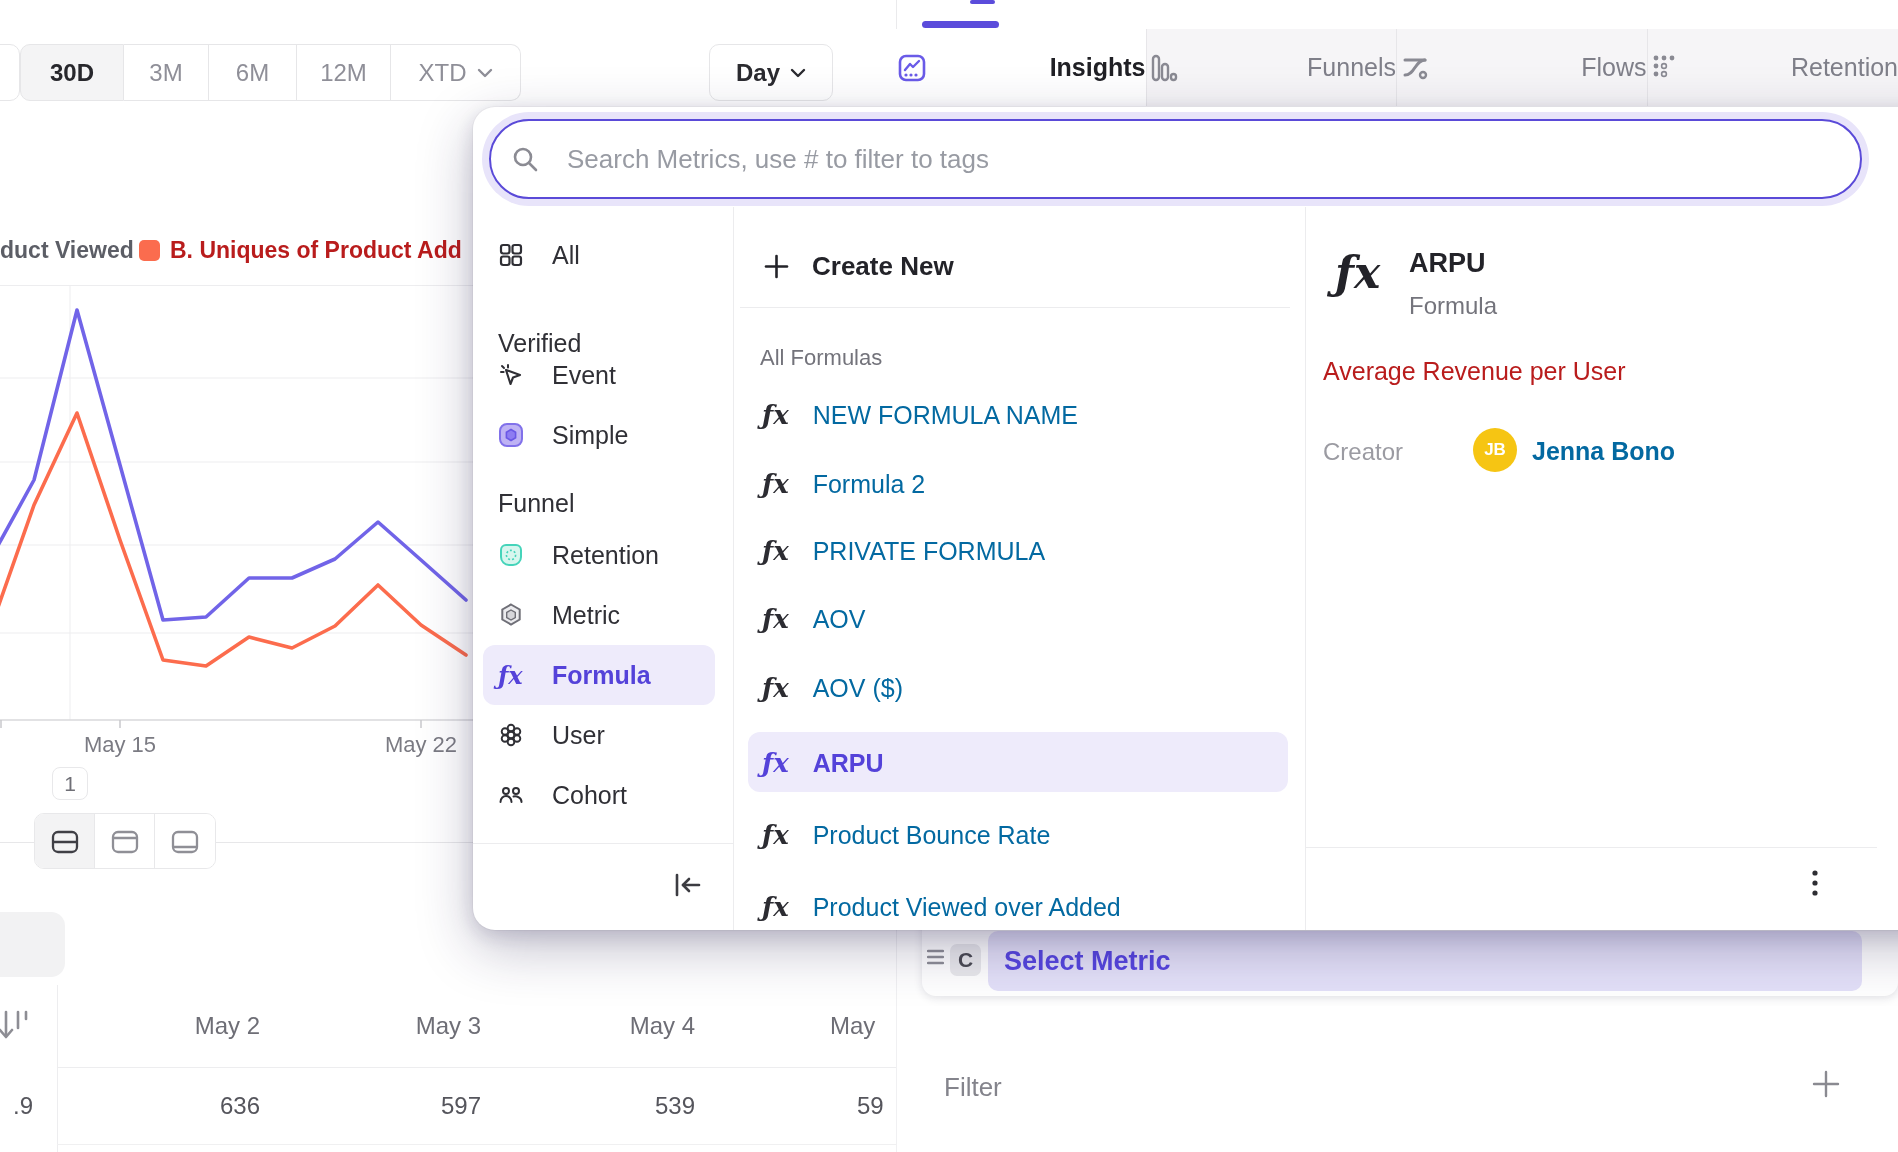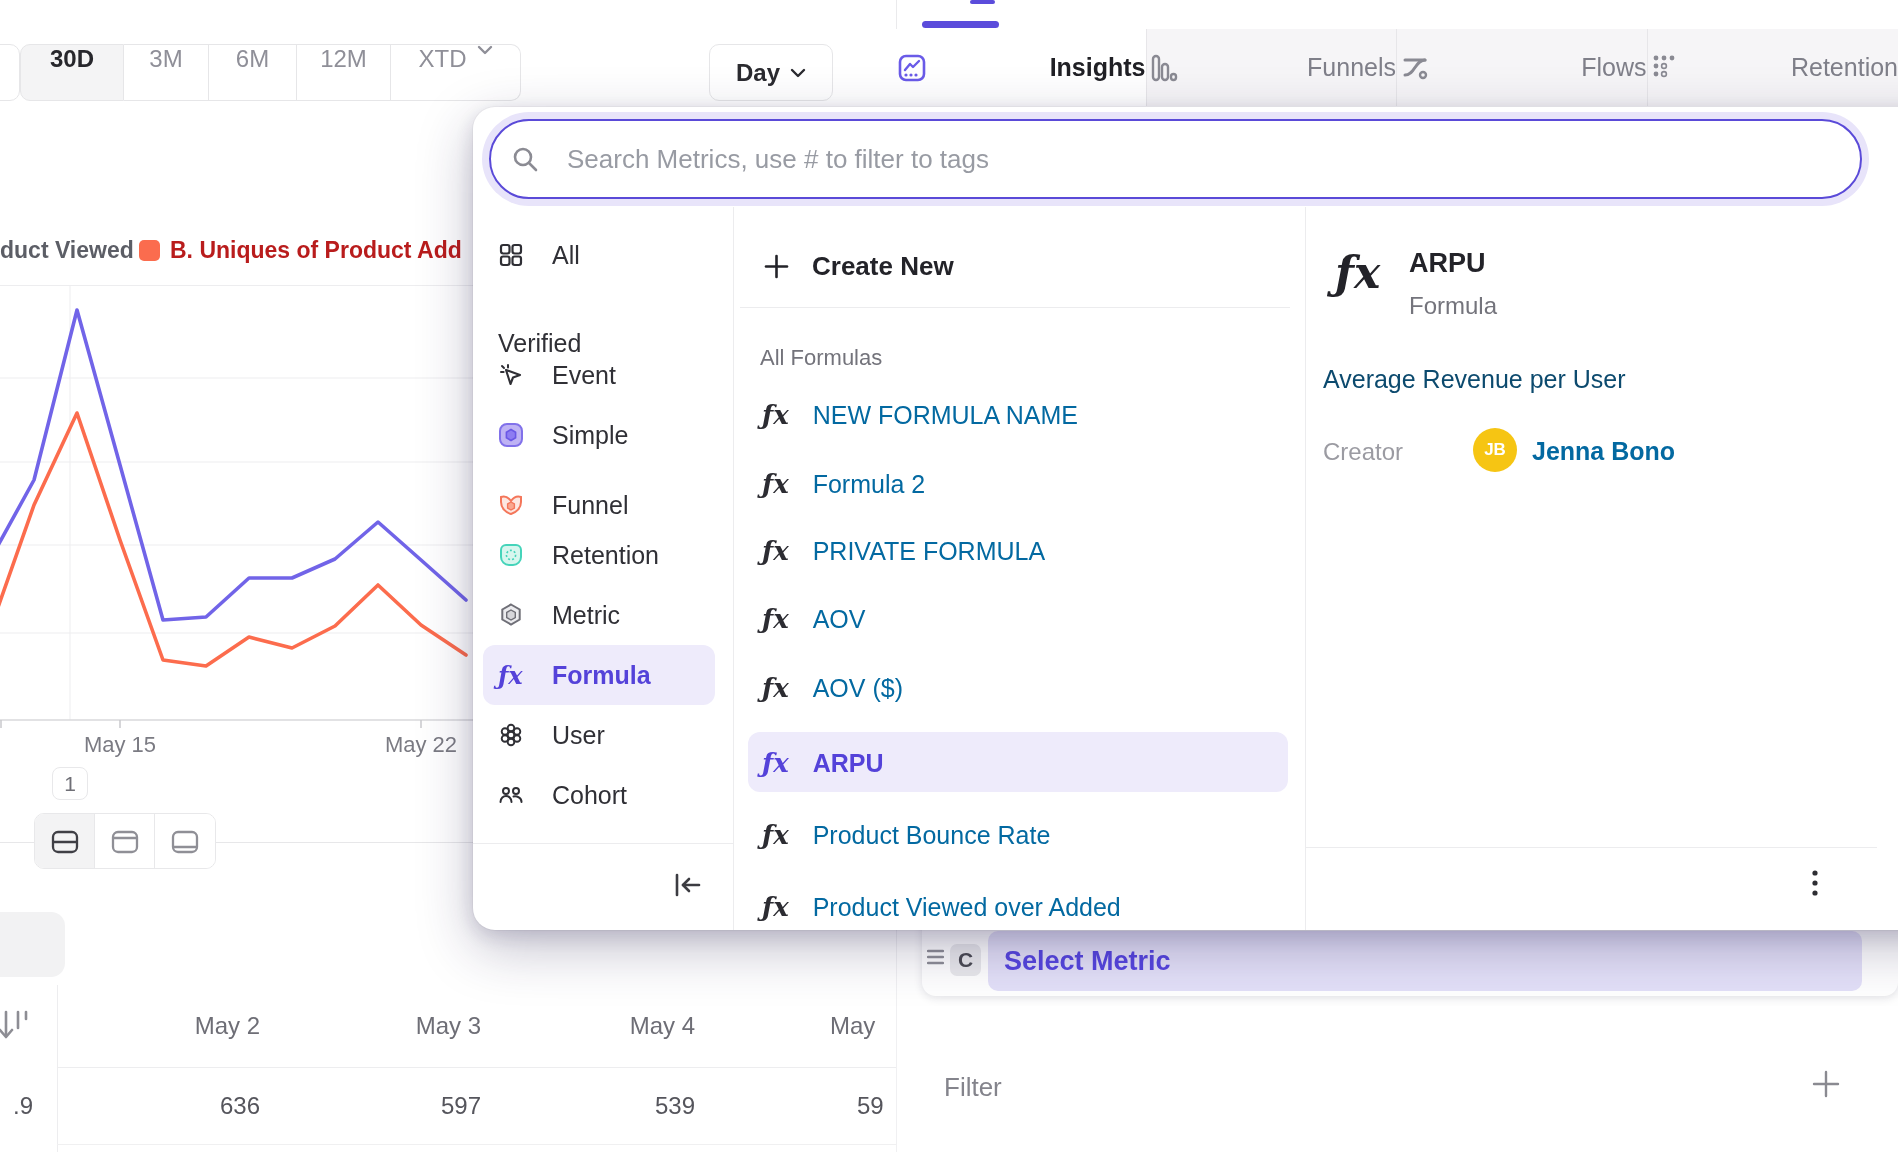--- a/index.html
+++ b/index.html
@@ -1,19 +1,19 @@
 <!DOCTYPE html>
 <html><head>
 <meta charset="utf-8">
 <style>
   html,body{margin:0;padding:0;background:#ffffff;}
   #stage{position:relative;width:1898px;height:1152px;overflow:hidden;background:#ffffff;
          font-family:"Liberation Sans", sans-serif;color:#2b2b30;}
   .abs{position:absolute;}
-  .seg{box-sizing:border-box;border:1px solid #e6e6e8;background:#fff;display:flex;justify-content:center;
+  .seg{box-sizing:border-box;border:1px solid #e6e6e8;background:#fff;display:flex;align-items:center;justify-content:center;
        font-size:24px;color:#8f8f98;font-weight:500;}
   .seg.active{background:#f4f4f5;color:#27272c;font-weight:700;}
   .btn-outline{box-sizing:border-box;border:1px solid #e6e6e8;border-radius:10px;background:#fff;
        display:flex;align-items:center;justify-content:center;gap:10px;font-size:24px;color:#2b2b30;font-weight:600;}
   .tab{box-sizing:border-box;display:flex;align-items:center;justify-content:space-between;gap:14px;
        border-right:1px solid #e7e6e9;background:#f6f5f7;color:#7f7f89;font-size:25px;font-weight:500;height:100%;}
   .tab.active{background:#ffffff;color:#202025;font-weight:600;}
   .divider-h{background:#e7e7e9;height:1px;}
   .divider-v{background:#eaeaec;width:1px;}
   .panel{background:#ffffff;border-radius:22px;overflow:hidden;
@@ -247,21 +247,21 @@
       </svg>
         <span class="cat-label">Event</span>
     </div>
     <div class="abs cat-row" style="left:25px;top:314px;height:28px;">
       <svg width="26" height="26" viewBox="0 0 26 26">
         <rect x="2" y="2" width="22" height="22" rx="7" fill="#beb2f4" stroke="#8171ea" stroke-width="2"></rect>
         <path d="M13 7.5 l4.6 2.7 v5.6 L13 18.5 l-4.6-2.7 v-5.6 Z" fill="#8d7cf2" stroke="#6a57e6" stroke-width="1.6"></path>
       </svg>
         <span class="cat-label">Simple</span>
     </div>
-    <div class="abs cat-row" style="left:25px;top:384px;height:28px;">
+    <div class="abs cat-row" style="left:25px;top:354px;height:28px;flex-direction:column;">
       <svg width="26" height="26" viewBox="0 0 26 26">
         <path d="M3 5 C7 3.6 10.5 5.5 13 9 C15.5 5.5 19 3.6 23 5 L23 10 C23 16 18.5 20.5 13 22 C7.5 20.5 3 16 3 10 Z" fill="#fde7e1" stroke="#f4765a" stroke-width="2"></path>
         <path d="M13 10 l3.4 2 v4 L13 18 l-3.4-2 v-4 Z" fill="#f9a78f" stroke="#f4765a" stroke-width="1.4"></path>
       </svg>
         <span class="cat-label">Funnel</span>
     </div>
     <div class="abs cat-row" style="left:25px;top:434px;height:28px;">
       <svg width="26" height="26" viewBox="0 0 26 26">
         <path d="M3 8 a5 5 0 0 1 5-5 h10 a5 5 0 0 1 5 5 v7 a8 8 0 0 1-8 8 h-4 a8 8 0 0 1-8-8 Z" fill="#d7f6ee" stroke="#45d4ba" stroke-width="2"></path>
         <circle cx="13" cy="13" r="4.6" fill="none" stroke="#45d4ba" stroke-width="1.6" stroke-dasharray="2 2"></circle>
@@ -349,21 +349,21 @@
       <span class="list-label">Product Bounce Rate</span>
     </div>
     <div class="abs cat-row" style="left:289px;top:785px;height:30px;gap:24px;">
       <span class="fx" style="font-size:26px;color:#2c2c32;">ƒx</span>
       <span class="list-label">Product Viewed over Added</span>
     </div>
 
     <span class="abs fx" style="left:862px;top:140px;font-size:44px;color:#232329;">ƒx</span>
     <div class="abs" style="left:936px;top:141px;font-size:27px;font-weight:700;color:#232329;">ARPU</div>
     <div class="abs" style="left:936px;top:185px;font-size:24px;color:#74747c;">Formula</div>
-    <div class="abs" style="left:850px;top:258px;font-size:25px;color:#0c4a6e;">Average Revenue per User</div>
+    <div class="abs" style="left:850px;top:250px;font-size:25px;color:#b91c1c;">Average Revenue per User</div>
     <div class="abs" style="left:850px;top:331px;font-size:24px;color:#9b9ba2;">Creator</div>
     <div class="abs" style="left:1000px;top:321px;width:44px;height:44px;border-radius:50%;background:#f6c513;display:flex;align-items:center;justify-content:center;">
       <span style="color:#ffffff;font-weight:700;font-size:17px;">JB</span>
     </div>
     <div class="abs" style="left:1059px;top:330px;font-size:25px;color:#0369a1;font-weight:bold;">Jenna Bono</div>
 
     <div class="abs divider-h" style="left:833px;top:740px;width:571px;background:#ececee;"></div>
     <svg class="abs" style="left:1336px;top:760px;" width="12" height="34" viewBox="0 0 12 34">
       <circle cx="6" cy="6" r="2.6" fill="#2e2e33"></circle>
       <circle cx="6" cy="16" r="2.6" fill="#2e2e33"></circle>

